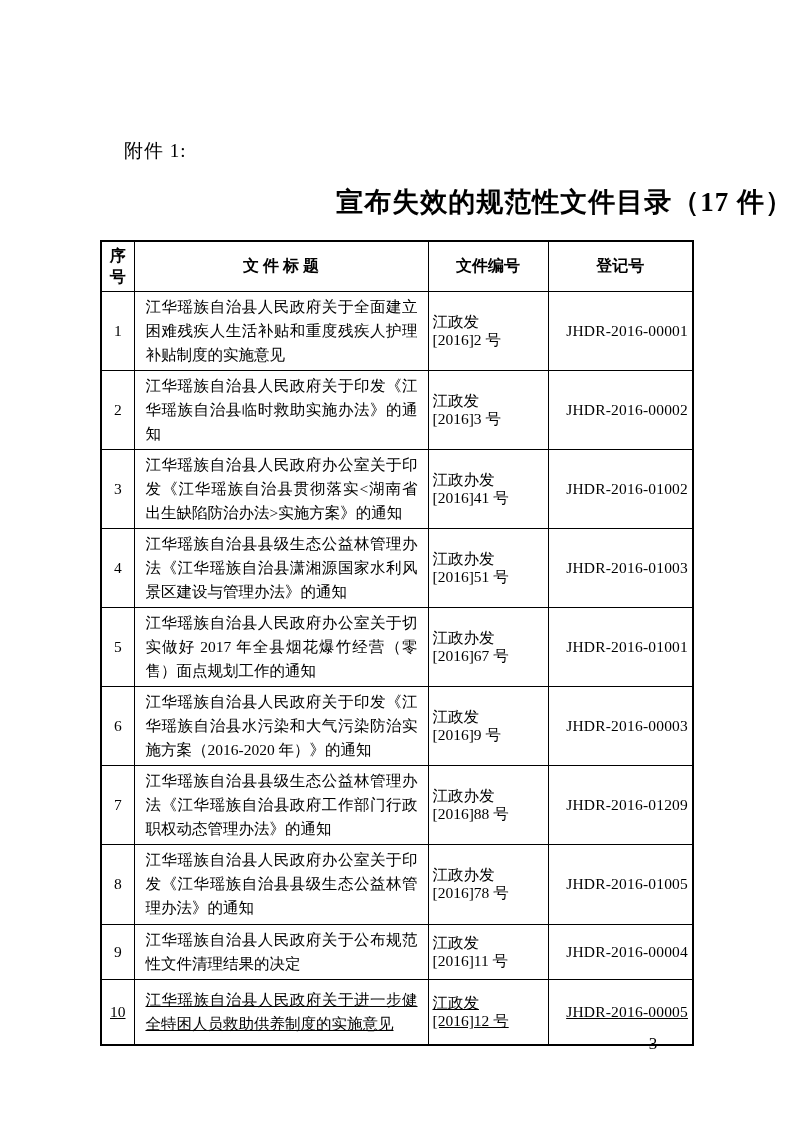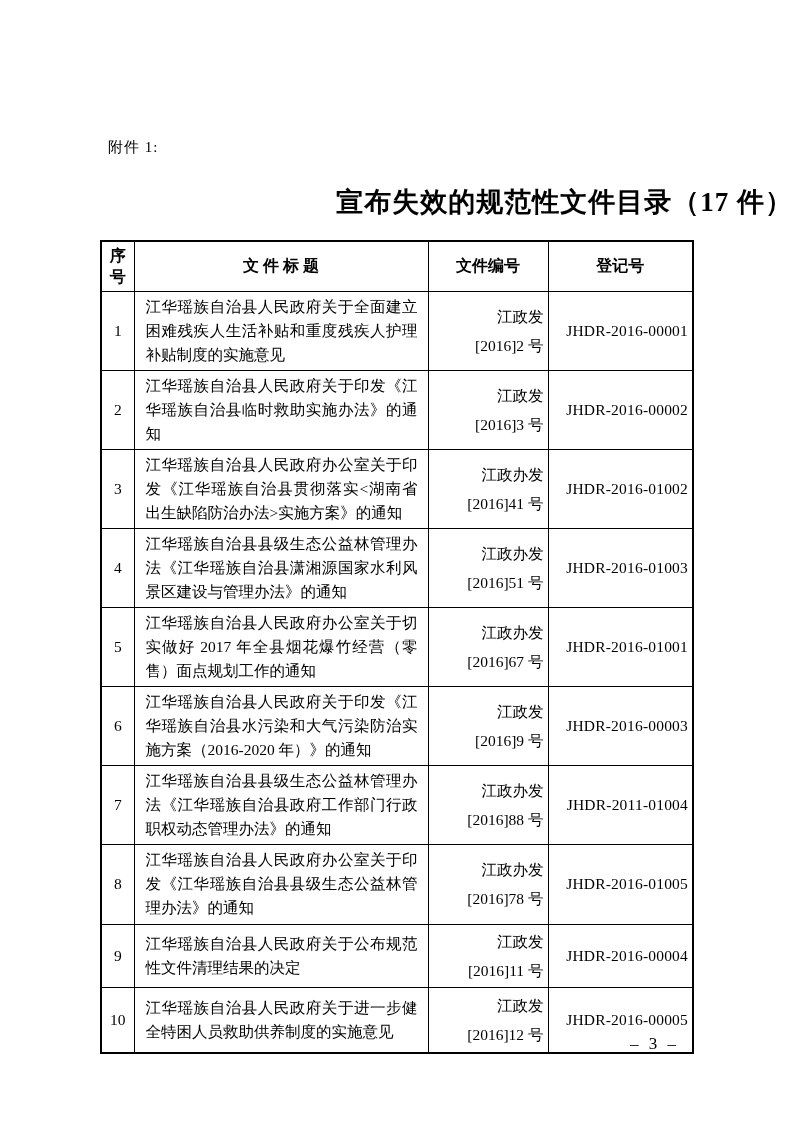--- a/index.html
+++ b/index.html
@@ -12,23 +12,23 @@
     position: relative;
     width: 793px;
     height: 1122px;
     background: #ffffff;
     color: #000000;
     font-family: "Liberation Serif", "DejaVu Serif", serif;
     overflow: hidden;
   }
   .attachment-label {
     position: absolute;
-    left: 108px;
+    left: 124px;
     top: 138px;
-    font-size: 15px;
+    font-size: 19px;
     letter-spacing: 1px;
   }
   .doc-title {
     position: absolute;
     left: 0;
     width: 100%;
     top: 184px;
     text-align: right;
     font-size: 27px;
     font-weight: bold;
@@ -68,32 +68,32 @@
     text-align: center;
   }
   td.cell-title {
     text-align: justify;
     text-justify: inter-ideograph;
     padding: 3px 10px 3px 11px;
     line-height: 24px;
     margin-left: 32px;
   }
   td.cell-docnum {
-    text-align: right;
+    text-align: left;
     white-space: pre-line;
-    line-height: 29px;
+    line-height: 18px;
   }
   td.cell-regnum {
     text-align: right;
     letter-spacing: 0.2px;
   }
   tr.row-3line { height: 73px; }
   tr.row-8 { height: 80px; }
   tr.row-2line { height: 55px; }
-  tr.row-10 { height: 66px; }
+  tr.row-10 { height: 66px; text-decoration: underline; }
   .page-number {
     position: absolute;
     left: 630px;
     top: 1034px;
     font-size: 17px;
     letter-spacing: 3px;
   }
 </style>
 </head>
 <body>
@@ -161,21 +161,21 @@
         <td class="cell-title">江华瑶族自治县人民政府关于印发《江华瑶族自治县水污染和大气污染防治实施方案（2016-2020 年）》的通知</td>
         <td class="cell-docnum">江政发
 [2016]9 号</td>
         <td class="cell-regnum">JHDR-2016-00003</td>
       </tr>
       <tr class="row-3line">
         <td class="cell-index">7</td>
         <td class="cell-title">江华瑶族自治县县级生态公益林管理办法《江华瑶族自治县政府工作部门行政职权动态管理办法》的通知</td>
         <td class="cell-docnum">江政办发
 [2016]88 号</td>
-        <td class="cell-regnum">JHDR-2011-01004</td>
+        <td class="cell-regnum">JHDR-2016-01209</td>
       </tr>
       <tr class="row-8">
         <td class="cell-index">8</td>
         <td class="cell-title">江华瑶族自治县人民政府办公室关于印发《江华瑶族自治县县级生态公益林管理办法》的通知</td>
         <td class="cell-docnum">江政办发
 [2016]78 号</td>
         <td class="cell-regnum">JHDR-2016-01005</td>
       </tr>
       <tr class="row-2line">
         <td class="cell-index">9</td>

